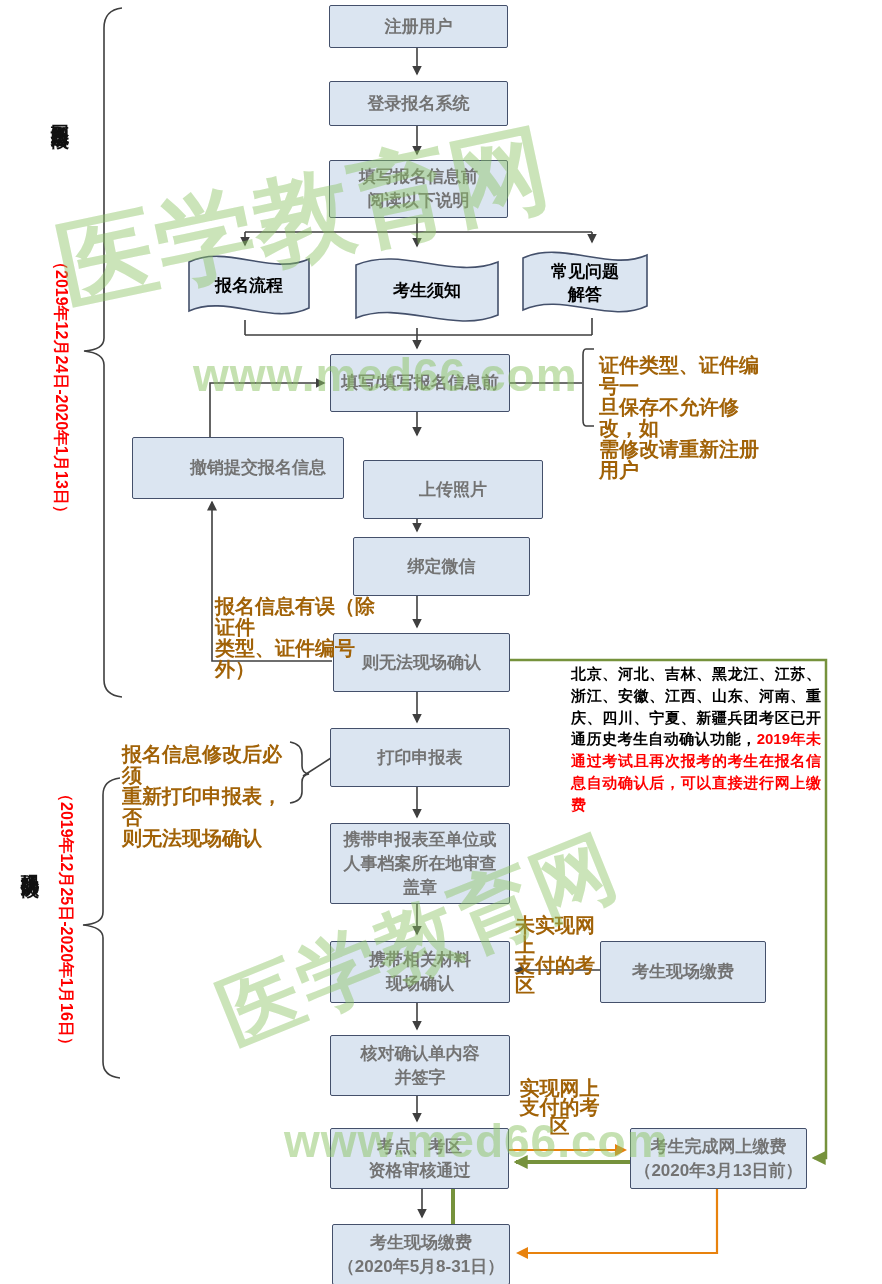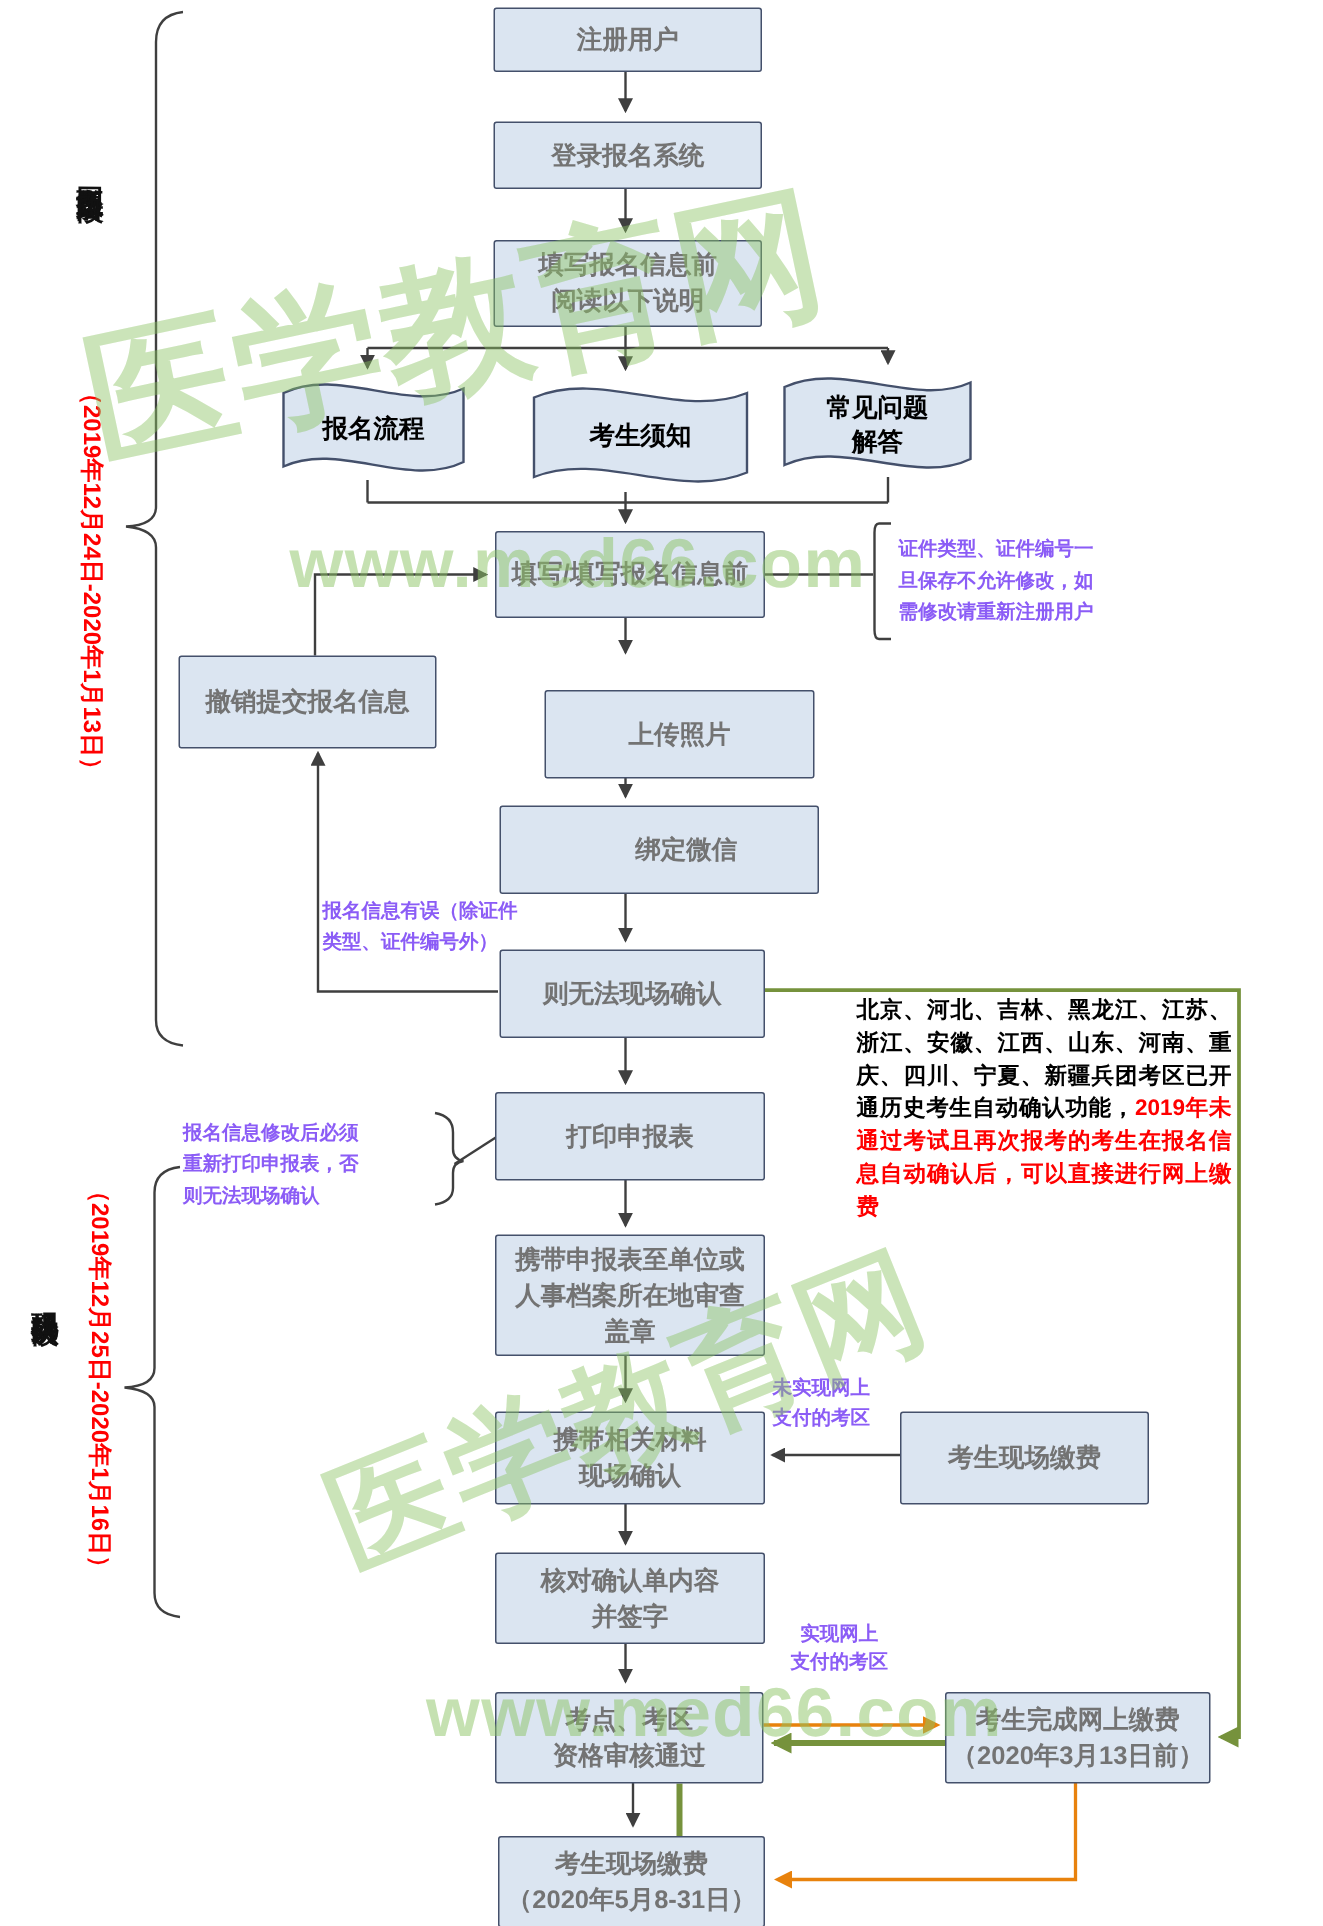--- a/index.html
+++ b/index.html
@@ -6,21 +6,21 @@
   #stage{position:relative;width:882px;height:1284px;background:#ffffff;overflow:hidden;
          font-family:"Liberation Sans","DejaVu Sans",sans-serif;}
   svg.connectors{position:absolute;left:0;top:0;z-index:1;}
   .node{position:absolute;background:#dbe5f1;border:1.6px solid #44506b;border-radius:2px;
         display:flex;align-items:center;justify-content:center;text-align:center;
         font-weight:bold;font-size:17px;color:#737373;line-height:24px;white-space:pre-line;z-index:2;}
   .docshape{position:absolute;z-index:2;}
   .docshape .doclabel{position:absolute;left:0;top:0;width:100%;height:100%;
         display:flex;align-items:center;justify-content:center;text-align:center;
         font-weight:bold;font-size:17px;color:#000;line-height:23px;white-space:pre-line;}
-  .rednote{position:absolute;color:#8b5cf6;font-weight:bold;font-size:13px;line-height:21px;
+  .rednote{position:absolute;color:#a16207;font-weight:bold;font-size:20px;line-height:21px;
         white-space:pre-line;z-index:2;}
   .para{position:absolute;font-weight:bold;font-size:15px;line-height:21.8px;color:#000;
         text-align:justify;z-index:2;}
   .para .redpart{color:#ff0000;}
   .stage-label{position:absolute;writing-mode:vertical-rl;text-orientation:upright;
         font-weight:bold;font-size:18px;color:#111;letter-spacing:1px;z-index:2;}
   .stage-dates{position:absolute;writing-mode:vertical-rl;text-orientation:sideways;
         font-weight:bold;font-size:16px;color:#ff0000;z-index:2;}
   .wm{position:absolute;font-weight:bold;color:rgba(140,195,100,0.45);z-index:3;
       pointer-events:none;white-space:nowrap;}
@@ -95,35 +95,35 @@
   <div class="stage-dates" style="left:50px;top:254px;height:305px;">（2019年12月24日-2020年1月13日）</div>
   <div class="stage-label" style="left:18px;top:860px;height:130px;">现场确认阶段</div>
   <div class="stage-dates" style="left:55px;top:786px;height:300px;">（2019年12月25日-2020年1月16日）</div>
 
   <div class="node" style="left:329px;top:5px;width:177px;height:41px;">注册用户</div>
   <div class="node" style="left:329px;top:81px;width:177px;height:43px;">登录报名系统</div>
   <div class="node" style="left:329px;top:160px;width:177px;height:56px;">填写报名信息前
 阅读以下说明</div>
   <div class="node" style="left:330px;top:354px;width:178px;height:56px;">填写/填写报名信息前</div>
   <div class="node" style="left:330px;top:460px;width:178px;height:57px;margin-left:33px;">上传照片</div>
-  <div class="node" style="left:333px;top:537px;width:175px;height:57px;padding-left:36px;">绑定微信</div>
+  <div class="node" style="left:353px;top:537px;width:175px;height:57px;">绑定微信</div>
   <div class="node" style="left:333px;top:633px;width:175px;height:57px;">则无法现场确认</div>
   <div class="node" style="left:330px;top:728px;width:178px;height:57px;">打印申报表</div>
   <div class="node" style="left:330px;top:823px;width:178px;height:79px;">携带申报表至单位或
 人事档案所在地审查
 盖章</div>
   <div class="node" style="left:330px;top:941px;width:178px;height:60px;">携带相关材料
 现场确认</div>
   <div class="node" style="left:330px;top:1035px;width:178px;height:59px;">核对确认单内容
 并签字</div>
   <div class="node" style="left:330px;top:1128px;width:177px;height:59px;">考点、考区
 资格审核通过</div>
   <div class="node" style="left:332px;top:1224px;width:176px;height:59px;">考生现场缴费
 （2020年5月8-31日）</div>
-  <div class="node" style="left:119px;top:437px;width:170px;height:60px;">撤销提交报名信息</div>
+  <div class="node" style="left:132px;top:437px;width:170px;height:60px;padding-left:40px;">撤销提交报名信息</div>
   <div class="node" style="left:600px;top:941px;width:164px;height:60px;">考生现场缴费</div>
   <div class="node" style="left:630px;top:1128px;width:175px;height:59px;">考生完成网上缴费
 （2020年3月13日前）</div>
 
   <div class="docshape" style="left:186px;top:248px;width:126px;height:74px;">
     <svg width="126" height="74">
         <path d="M3,14 C40,-4 86,28 123,11 L123,60 C86,78 40,46 3,63 Z" fill="#dbe5f1" stroke="#44506b" stroke-width="1.6"></path>
       </svg>
     <div class="doclabel">报名流程</div>
   </div>

